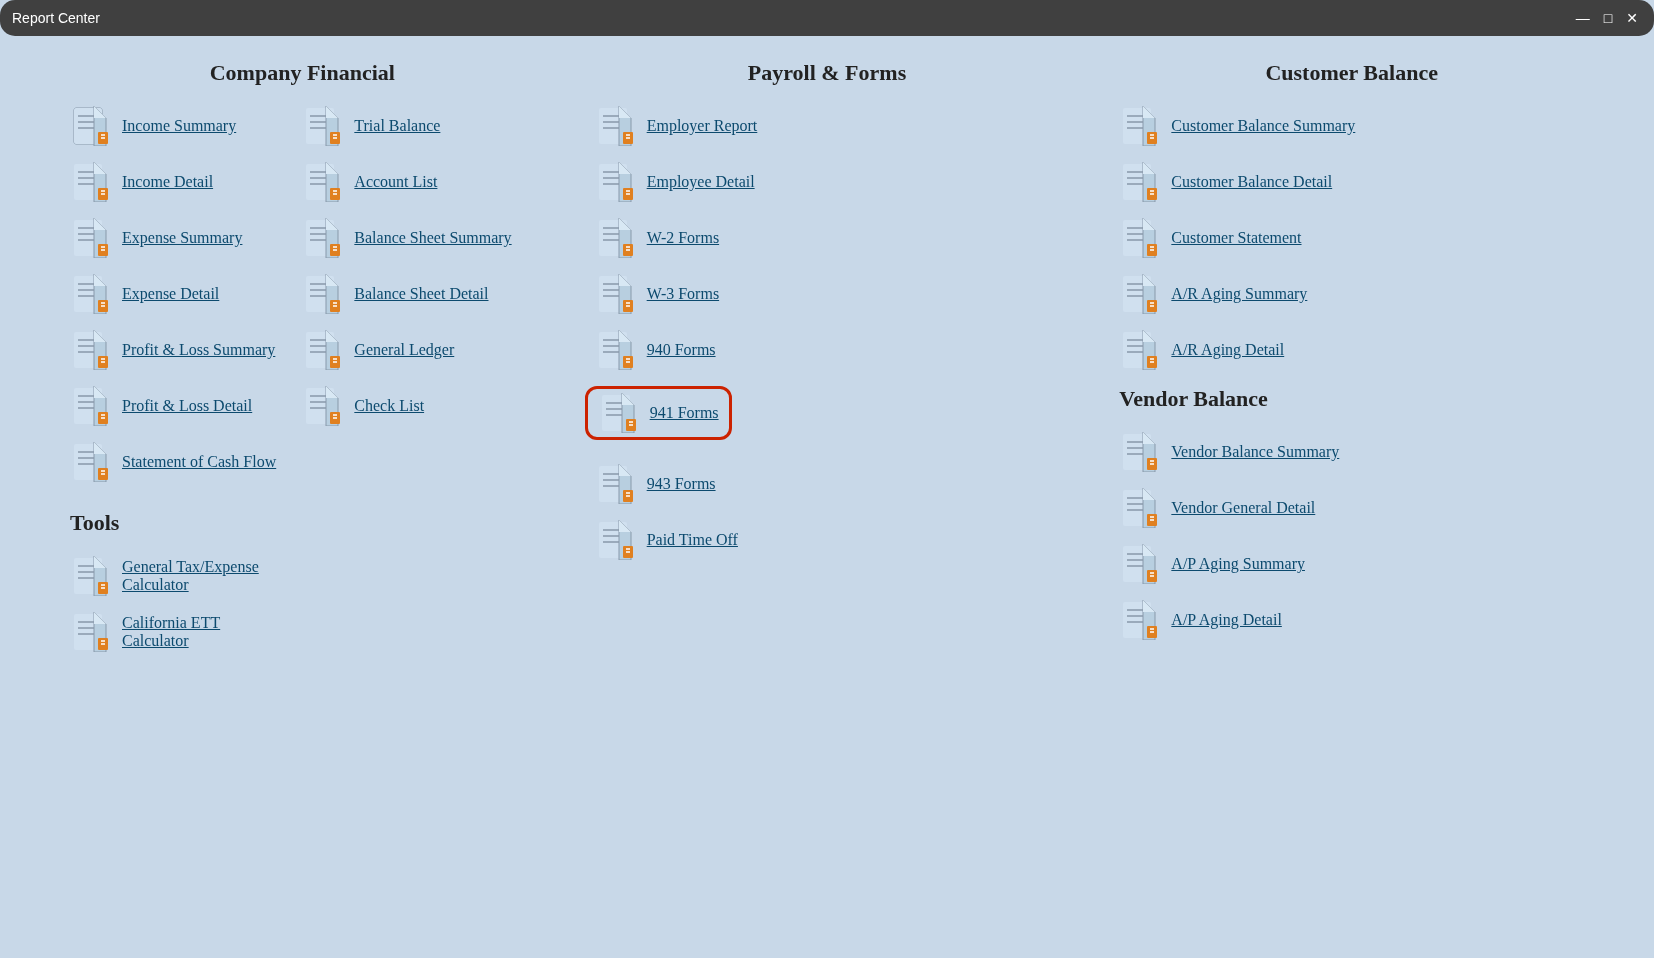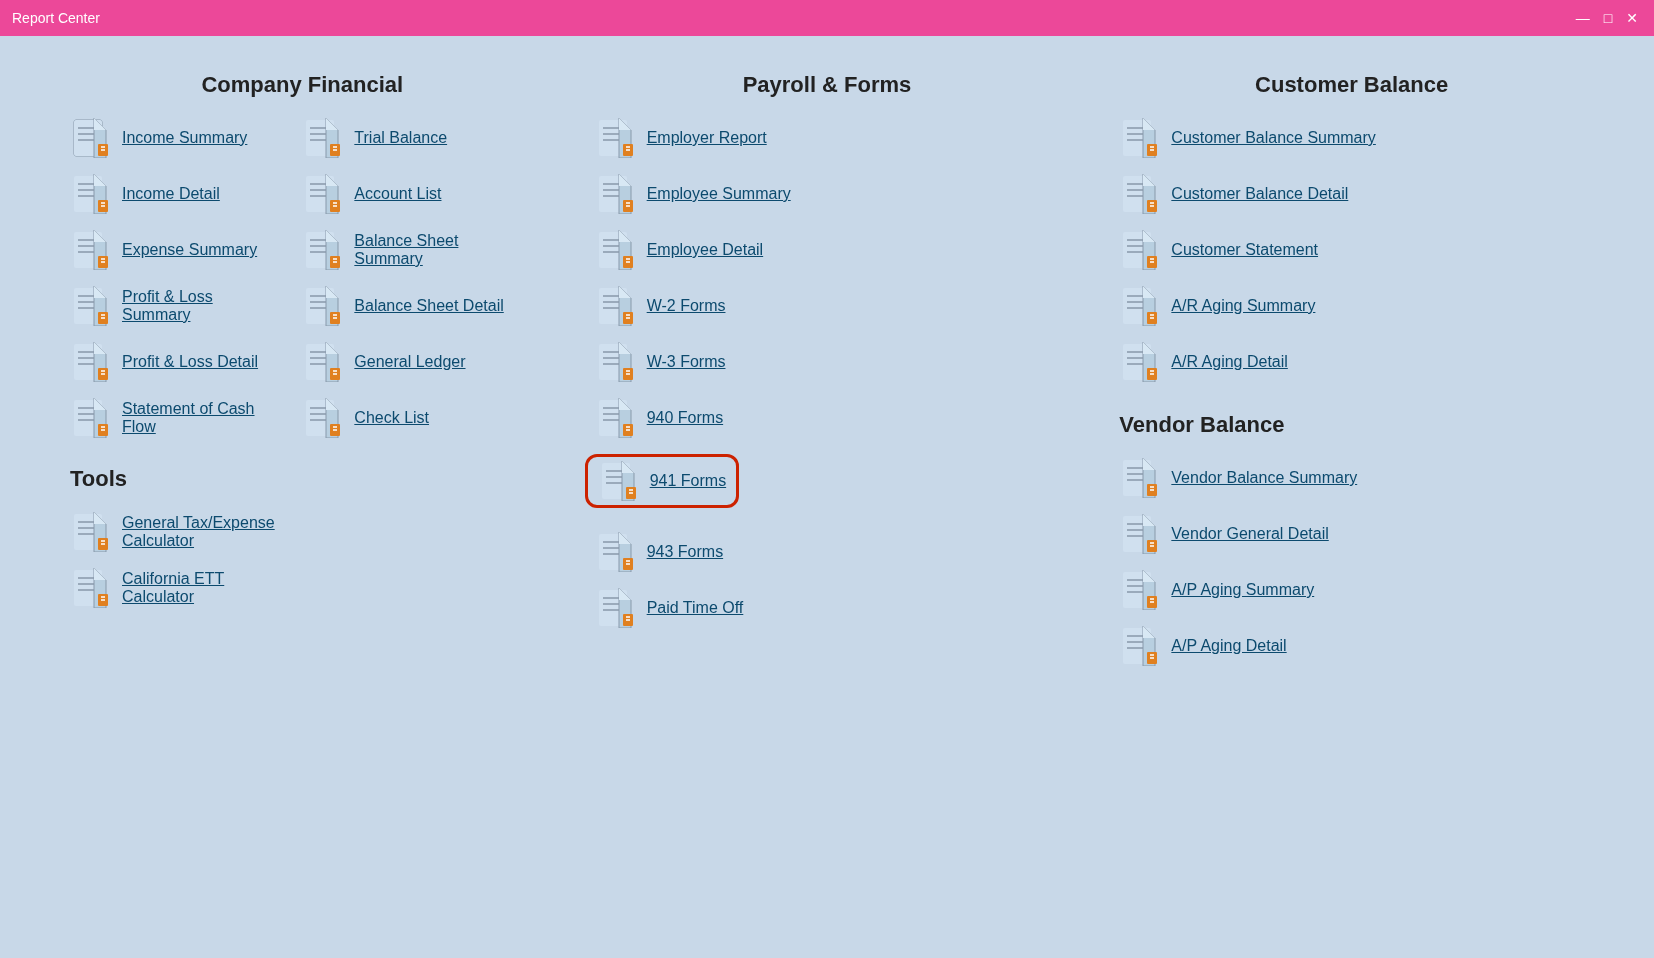--- a/index.html
+++ b/index.html
@@ -3,27 +3,28 @@
   <meta charset="utf-8">
   <style>
     * { box-sizing: border-box; margin: 0; padding: 0; }
     body {
       font-family: Arial, sans-serif;
       background: #c8d8e8;
       width: 1654px;
       min-height: 958px;
     }
     .title-bar {
-      background: #ec4899;
+      background: #404040;
       color: white;
       padding: 6px 12px;
       display: flex;
       align-items: center;
       justify-content: space-between;
       height: 36px;
+      border-radius: 15px;
     }
     .title-bar-text {
       font-size: 14px;
       font-weight: normal;
     }
     .title-bar-buttons {
       display: flex;
       gap: 6px;
     }
     .title-bar-btn {
@@ -59,21 +60,22 @@
       width: 40px;
       height: 40px;
     }
     .report-link {
       color: #0c4a6e;
       text-decoration: underline;
       font-size: 16px;
       cursor: pointer;
     }
     .full-content {
-      padding: 16px 40px;
+      padding: 4px 40px;
+      font-family: Liberation Serif, serif;
     }
     .main-grid {
       display: grid;
       grid-template-columns: 1fr 1fr 1fr;
       min-height: 860px;
     }
     .col {
       padding: 20px 30px;
     }
     .sub-col {
@@ -145,20 +147,36 @@
                   <line x1="8" y1="16" x2="28" y2="16" stroke="#8899aa" stroke-width="1.5"></line>
                   <line x1="8" y1="22" x2="28" y2="22" stroke="#8899aa" stroke-width="1.5"></line>
                   <polygon points="24,0 36,12 36,40 24,40" fill="#b8cfe0" stroke="#8899aa" stroke-width="1"></polygon>
                   <polygon points="24,0 36,12 24,12" fill="#d8e8f4"></polygon>
                   <rect x="28" y="26" width="10" height="12" rx="1" fill="#e08020"></rect>
                   <line x1="31" y1="29" x2="35" y2="29" stroke="white" stroke-width="1.5"></line>
                   <line x1="31" y1="32" x2="35" y2="32" stroke="white" stroke-width="1.5"></line>
                 </svg>
             </div>
             <span class="report-link">Expense Summary</span>
+          </div>
+          <div class="report-item">
+            <div class="report-icon">
+              <svg viewBox="0 0 40 40">
+                  <rect x="4" y="2" width="28" height="36" rx="2" fill="#d0e0ef"></rect>
+                  <line x1="8" y1="10" x2="28" y2="10" stroke="#8899aa" stroke-width="1.5"></line>
+                  <line x1="8" y1="16" x2="28" y2="16" stroke="#8899aa" stroke-width="1.5"></line>
+                  <line x1="8" y1="22" x2="28" y2="22" stroke="#8899aa" stroke-width="1.5"></line>
+                  <polygon points="24,0 36,12 36,40 24,40" fill="#b8cfe0" stroke="#8899aa" stroke-width="1"></polygon>
+                  <polygon points="24,0 36,12 24,12" fill="#d8e8f4"></polygon>
+                  <rect x="28" y="26" width="10" height="12" rx="1" fill="#e08020"></rect>
+                  <line x1="31" y1="29" x2="35" y2="29" stroke="white" stroke-width="1.5"></line>
+                  <line x1="31" y1="32" x2="35" y2="32" stroke="white" stroke-width="1.5"></line>
+                </svg>
+            </div>
+            <span class="report-link">Expense Detail</span>
           </div>
           <div class="report-item">
             <div class="report-icon">
               <svg viewBox="0 0 40 40">
                   <rect x="4" y="2" width="28" height="36" rx="2" fill="#d0e0ef"></rect>
                   <line x1="8" y1="10" x2="28" y2="10" stroke="#8899aa" stroke-width="1.5"></line>
                   <line x1="8" y1="16" x2="28" y2="16" stroke="#8899aa" stroke-width="1.5"></line>
                   <line x1="8" y1="22" x2="28" y2="22" stroke="#8899aa" stroke-width="1.5"></line>
                   <polygon points="24,0 36,12 36,40 24,40" fill="#b8cfe0" stroke="#8899aa" stroke-width="1"></polygon>
                   <polygon points="24,0 36,12 24,12" fill="#d8e8f4"></polygon>
@@ -365,36 +383,20 @@
               <line x1="8" y1="10" x2="28" y2="10" stroke="#8899aa" stroke-width="1.5"></line>
               <line x1="8" y1="16" x2="28" y2="16" stroke="#8899aa" stroke-width="1.5"></line>
               <line x1="8" y1="22" x2="28" y2="22" stroke="#8899aa" stroke-width="1.5"></line>
               <polygon points="24,0 36,12 36,40 24,40" fill="#b8cfe0" stroke="#8899aa" stroke-width="1"></polygon>
               <polygon points="24,0 36,12 24,12" fill="#d8e8f4"></polygon>
               <rect x="28" y="26" width="10" height="12" rx="1" fill="#e08020"></rect>
               <line x1="31" y1="29" x2="35" y2="29" stroke="white" stroke-width="1.5"></line>
               <line x1="31" y1="32" x2="35" y2="32" stroke="white" stroke-width="1.5"></line>
             </svg>
         </div>
-        <span class="report-link">Employee Summary</span>
-      </div>
-      <div class="report-item">
-        <div class="report-icon">
-          <svg viewBox="0 0 40 40">
-              <rect x="4" y="2" width="28" height="36" rx="2" fill="#d0e0ef"></rect>
-              <line x1="8" y1="10" x2="28" y2="10" stroke="#8899aa" stroke-width="1.5"></line>
-              <line x1="8" y1="16" x2="28" y2="16" stroke="#8899aa" stroke-width="1.5"></line>
-              <line x1="8" y1="22" x2="28" y2="22" stroke="#8899aa" stroke-width="1.5"></line>
-              <polygon points="24,0 36,12 36,40 24,40" fill="#b8cfe0" stroke="#8899aa" stroke-width="1"></polygon>
-              <polygon points="24,0 36,12 24,12" fill="#d8e8f4"></polygon>
-              <rect x="28" y="26" width="10" height="12" rx="1" fill="#e08020"></rect>
-              <line x1="31" y1="29" x2="35" y2="29" stroke="white" stroke-width="1.5"></line>
-              <line x1="31" y1="32" x2="35" y2="32" stroke="white" stroke-width="1.5"></line>
-            </svg>
-        </div>
         <span class="report-link">Employee Detail</span>
       </div>
       <div class="report-item">
         <div class="report-icon">
           <svg viewBox="0 0 40 40">
               <rect x="4" y="2" width="28" height="36" rx="2" fill="#d0e0ef"></rect>
               <line x1="8" y1="10" x2="28" y2="10" stroke="#8899aa" stroke-width="1.5"></line>
               <line x1="8" y1="16" x2="28" y2="16" stroke="#8899aa" stroke-width="1.5"></line>
               <line x1="8" y1="22" x2="28" y2="22" stroke="#8899aa" stroke-width="1.5"></line>
               <polygon points="24,0 36,12 36,40 24,40" fill="#b8cfe0" stroke="#8899aa" stroke-width="1"></polygon>
@@ -566,21 +568,21 @@
               <polygon points="24,0 36,12 36,40 24,40" fill="#b8cfe0" stroke="#8899aa" stroke-width="1"></polygon>
               <polygon points="24,0 36,12 24,12" fill="#d8e8f4"></polygon>
               <rect x="28" y="26" width="10" height="12" rx="1" fill="#e08020"></rect>
               <line x1="31" y1="29" x2="35" y2="29" stroke="white" stroke-width="1.5"></line>
               <line x1="31" y1="32" x2="35" y2="32" stroke="white" stroke-width="1.5"></line>
             </svg>
         </div>
         <span class="report-link">A/R Aging Detail</span>
       </div>
 
-      <div style="margin-top: 30px;">
+      <div style="margin-top: 16px;">
         <div class="section-title left-align">Vendor Balance</div>
         <div class="report-item">
           <div class="report-icon">
             <svg viewBox="0 0 40 40">
                 <rect x="4" y="2" width="28" height="36" rx="2" fill="#d0e0ef"></rect>
                 <line x1="8" y1="10" x2="28" y2="10" stroke="#8899aa" stroke-width="1.5"></line>
                 <line x1="8" y1="16" x2="28" y2="16" stroke="#8899aa" stroke-width="1.5"></line>
                 <line x1="8" y1="22" x2="28" y2="22" stroke="#8899aa" stroke-width="1.5"></line>
                 <polygon points="24,0 36,12 36,40 24,40" fill="#b8cfe0" stroke="#8899aa" stroke-width="1"></polygon>
                 <polygon points="24,0 36,12 24,12" fill="#d8e8f4"></polygon>

